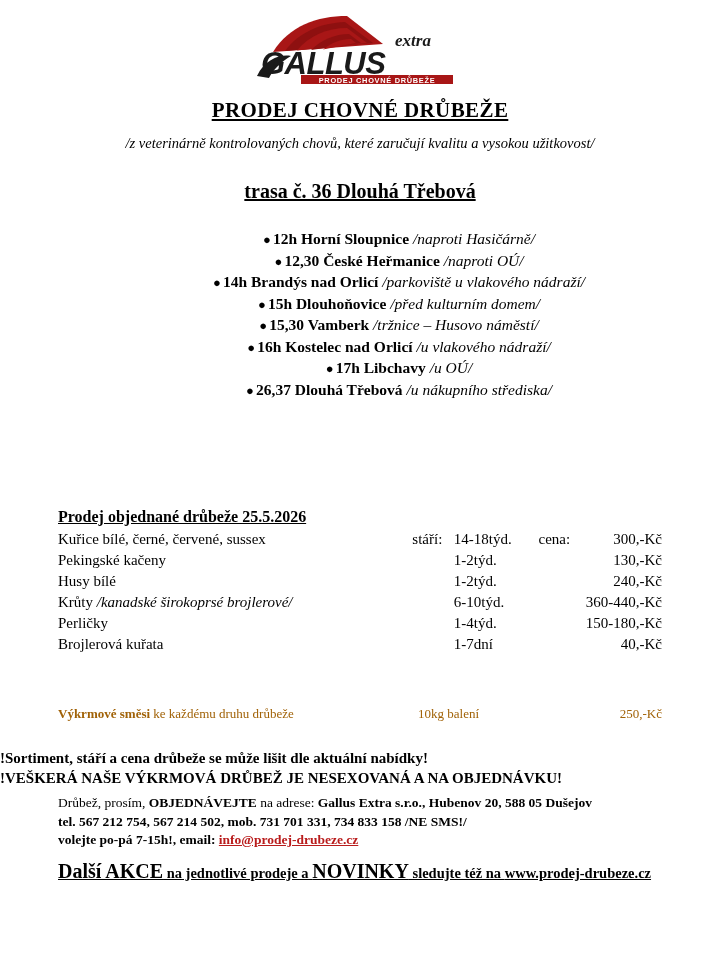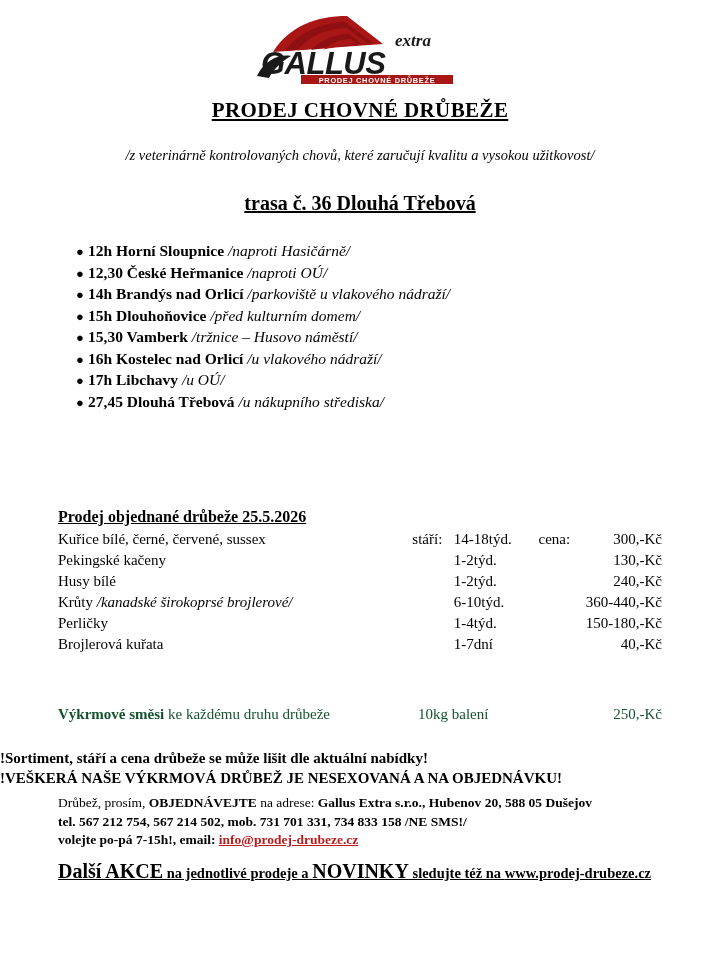--- a/index.html
+++ b/index.html
@@ -44,41 +44,42 @@
     font-weight: bold;
     letter-spacing: 0.4px;
     margin-top: 14px;
     font-family: "Liberation Serif", "DejaVu Serif", serif;
   }
   .doc-title span.u { text-decoration: underline; }
   .doc-subtitle {
     text-align: center;
     font-size: 14.5px;
     font-style: italic;
-    margin-top: 24px;
+    margin-top: 12px;
   }
   .route-title {
     text-align: center;
     font-size: 20px;
     font-weight: bold;
     margin-top: 28px;
   }
   .route-title span.u { text-decoration: underline; }
 
   
   .stops {
     margin: 26px 0 0 0;
     padding: 0;
     list-style: none;
   }
   .stops li {
     font-size: 15.5px;
     line-height: 20.5px;
     padding-left: 76px;
     white-space: nowrap;
+    text-align: center;
   }
   .stops li .bullet {
     display: inline-block;
     width: 12px;
     font-size: 13px;
     line-height: 20.5px;
     vertical-align: baseline;
   }
   .stops li .time-place {
     font-weight: bold;
@@ -118,22 +119,22 @@
   td.c-pricelb { width: 48px; text-align: left; }
   td.c-price { text-align: right; }
   .it { font-style: italic; text-align: right; }
 
   
   .feed-row {
     position: absolute;
     left: 58px;
     top: 706px;
     width: 604px;
-    font-size: 15px;
-    color: #14532d;
+    font-size: 13px;
+    color: #a16207;
     display: flex;
     align-items: baseline;
   }
   .feed-row .f-name { width: 360px; }
   .feed-row .f-name b { font-weight: bold; }
   .feed-row .f-pack { width: 140px; }
   .feed-row .f-price { flex: 1; text-align: right; }
 
   
   .notices {
@@ -221,21 +222,21 @@
   </div>
 
   <ul class="stops" id="stops-list">
       <li><span class="bullet">●</span><span class="time-place">12h Horní Sloupnice</span><span class="note"> /naproti Hasičárně/</span></li>
       <li><span class="bullet">●</span><span class="time-place">12,30 České Heřmanice</span><span class="note"> /naproti OÚ/</span></li>
       <li><span class="bullet">●</span><span class="time-place">14h Brandýs nad Orlicí</span><span class="note"> /parkoviště u vlakového nádraží/</span></li>
       <li><span class="bullet">●</span><span class="time-place">15h Dlouhoňovice</span><span class="note"> /před kulturním domem/</span></li>
       <li><span class="bullet">●</span><span class="time-place">15,30 Vamberk</span><span class="note"> /tržnice – Husovo náměstí/</span></li>
       <li><span class="bullet">●</span><span class="time-place">16h Kostelec nad Orlicí</span><span class="note"> /u vlakového nádraží/</span></li>
       <li><span class="bullet">●</span><span class="time-place">17h Libchavy</span><span class="note"> /u OÚ/</span></li>
-      <li><span class="bullet">●</span><span class="time-place">27,45 Dlouhá Třebová</span><span class="note"> /u nákupního střediska/</span></li>
+      <li><span class="bullet">●</span><span class="time-place">26,37 Dlouhá Třebová</span><span class="note"> /u nákupního střediska/</span></li>
     </ul>
 
   <div class="price-section">
     <div class="price-heading">Prodej objednané drůbeže 25.5.2026</div>
     <table class="price">
       <tbody id="price-body">
           <tr>
             <td class="c-name"><span>Kuřice bílé, černé, červené, sussex</span></td>
             <td class="c-agelb">stáří:</td>
             <td class="c-age">14-18týd.</td>

